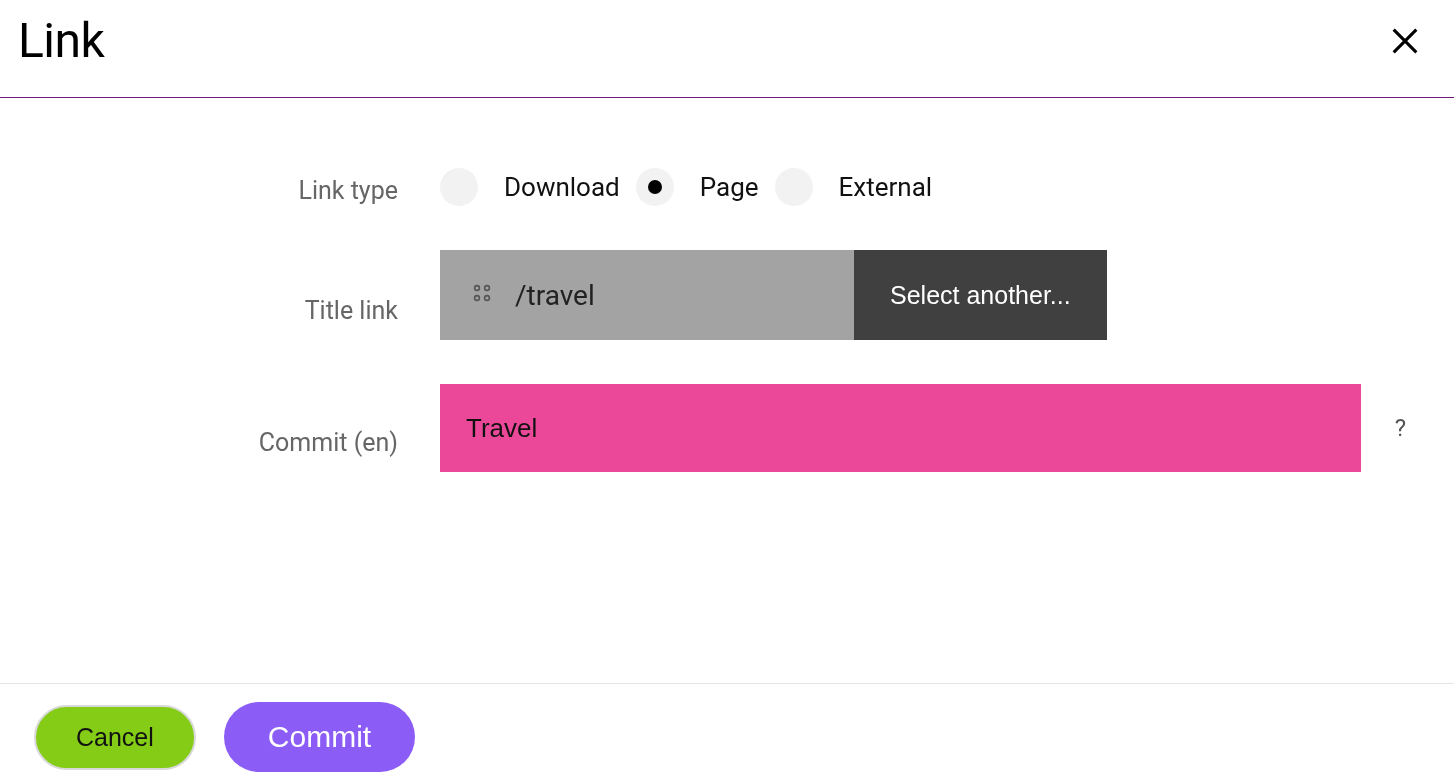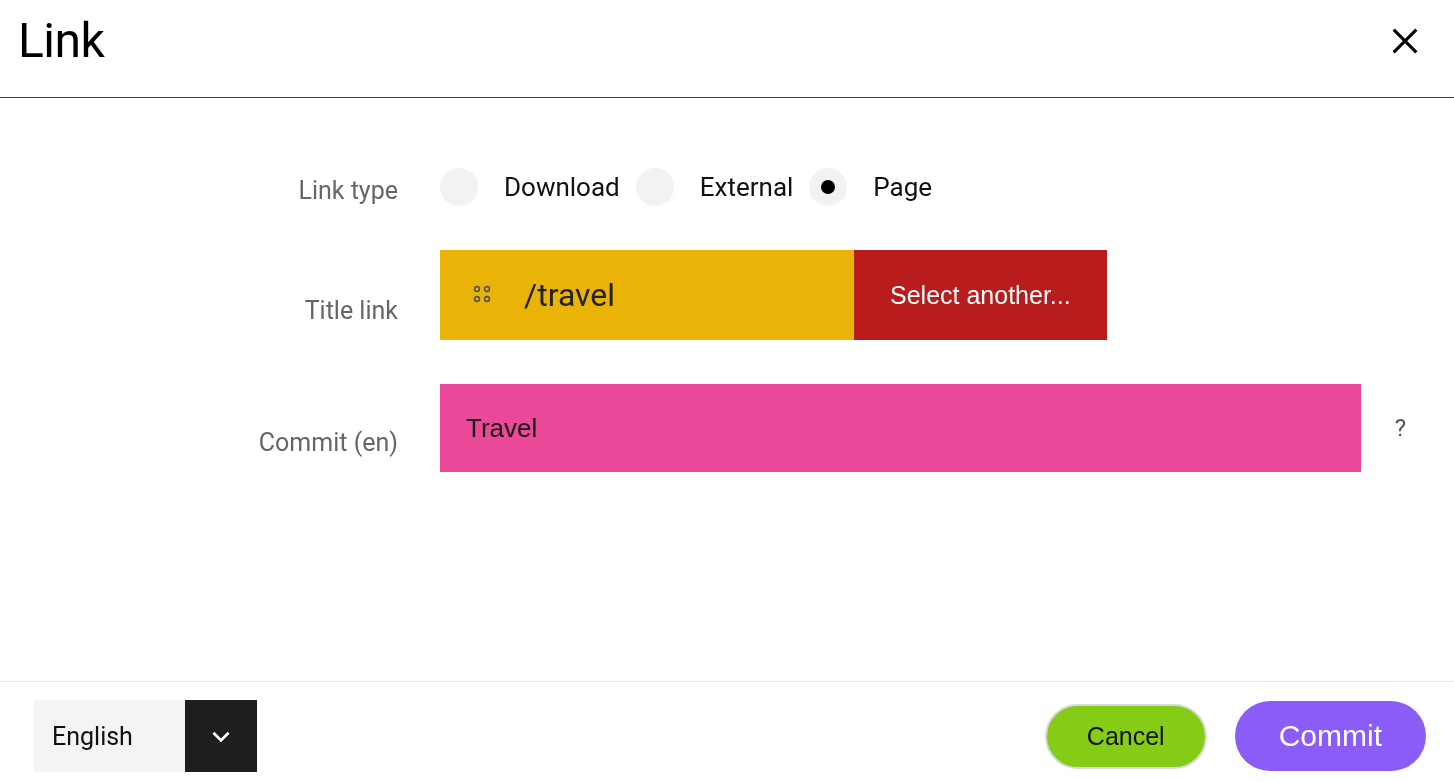--- a/index.html
+++ b/index.html
@@ -58,27 +58,27 @@
       width: 38px; height: 38px; border-radius:50%;
       background:#f2f2f2; display:flex; align-items:center; justify-content:center;
       flex-shrink:0;
     }
     .radio-dot { width: 14px; height:14px; border-radius:50%; background:#000; display:none; }
     .radio-item.selected .radio-dot { display:block; }
     .radio-label { font-size:26px; color:#111; }
     .form-row-link .label-col { padding-top: 30px; }
     .linkbox { display:flex; }
     .linkpath {
-      display:flex; align-items:center; gap:30px;
-      background:#eab308; height:90px; padding:0 30px;
-      font-size:32px; color:#222; min-width:414px;
+      display:flex; align-items:center; gap:21px;
+      background:#a3a3a3; height:90px; padding:0 30px;
+      font-size:28px; color:#222; min-width:414px;
     }
     .linkpath-icon { color:#555; }
     .select-another {
-      background:#b91c1c; color:#fff; font-size:25px;
+      background:#404040; color:#fff; font-size:25px;
       border:none; padding:9px 36px; height:90px; cursor:pointer;
     }
 
     .form-row-title .label-col { padding-top: 28px; }
     .title-wrap { display:flex; align-items:center; gap:34px; flex:1; }
     .title-input {
       flex:1; background:#ec4899; border:none; height:88px;
       font-size:26px; color:#111; padding:0 26px;
       outline:none;
     }
@@ -128,29 +128,29 @@
   <div class="body">
 
     <div class="form-row">
       <div class="label-col">Link type</div>
       <div class="field-col">
         <div class="radio-list">
           <div class="radio-item">
             <div class="radio-btn"></div>
             <div class="radio-label">Download</div>
           </div>
-          <div class="radio-item">
-            <div class="radio-btn"></div>
-            <div class="radio-label">External</div>
-          </div>
           <div class="radio-item selected">
             <div class="radio-btn">
                 <div class="radio-dot"></div>
               </div>
             <div class="radio-label">Page</div>
+          </div>
+          <div class="radio-item">
+            <div class="radio-btn"></div>
+            <div class="radio-label">External</div>
           </div>
         </div>
       </div>
     </div>
 
     <div class="form-row form-row-link">
       <div class="label-col">Title link</div>
       <div class="field-col">
         <div class="linkbox">
           <div class="linkpath">
@@ -175,27 +175,19 @@
         <div class="title-wrap">
           <input class="title-input" type="text" value="Travel" style="">
           <span class="help">?</span>
         </div>
       </div>
     </div>
 
   </div>
 
   <div class="footer">
-    <div class="lang">
-      <div class="lang-name">English</div>
-      <button class="lang-btn">
-        <svg viewBox="0 0 24 24">
-            <path d="M5 9 L12 16 L19 9"></path>
-          </svg>
-      </button>
-    </div>
     <div class="actions">
       <button class="btn-cancel">Cancel</button>
       <button class="btn-commit">Commit</button>
     </div>
   </div>
 
 </div>
 
 </body></html>

